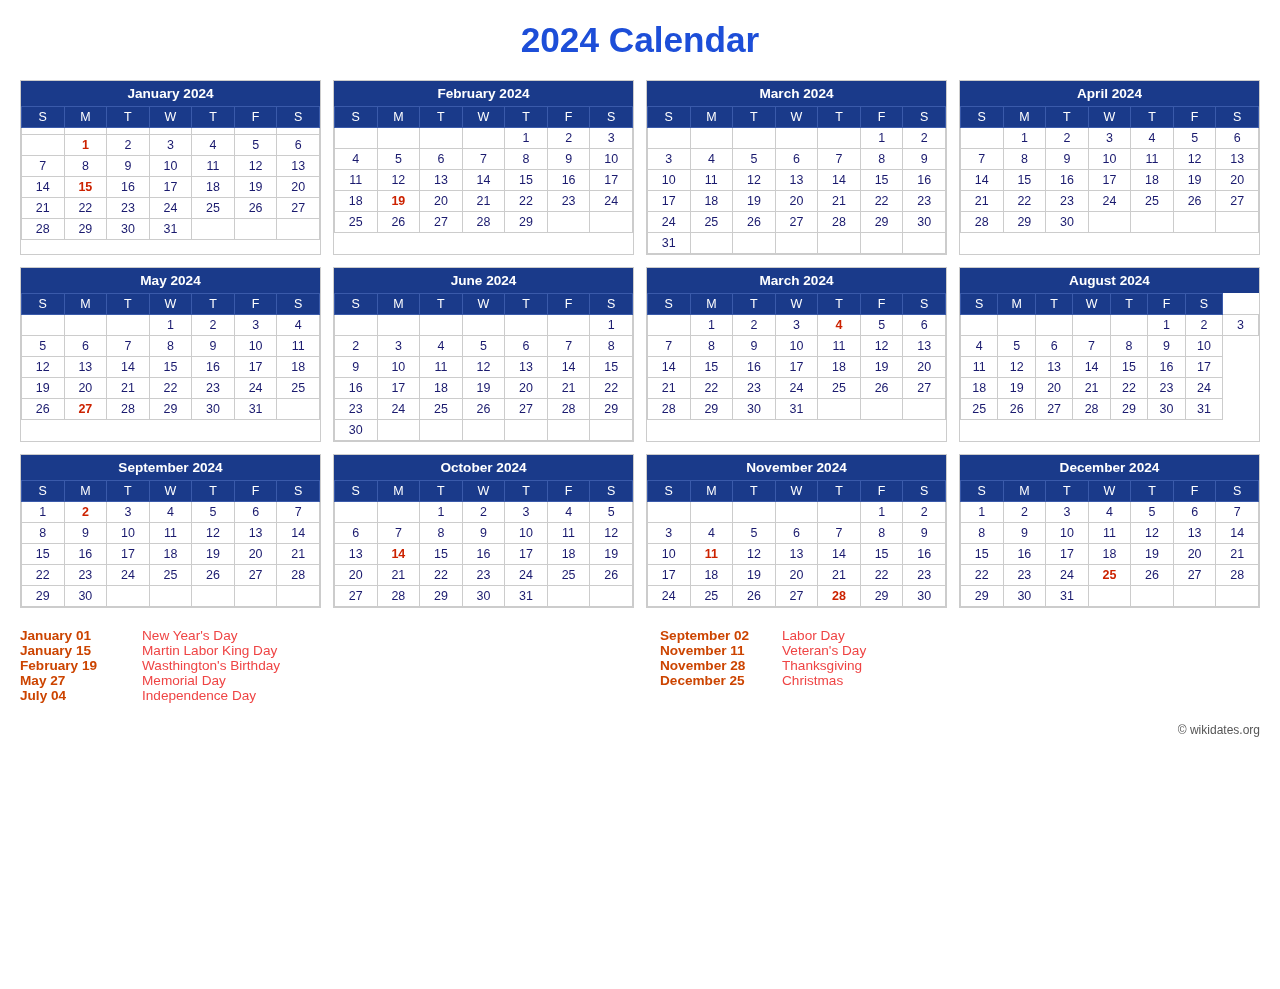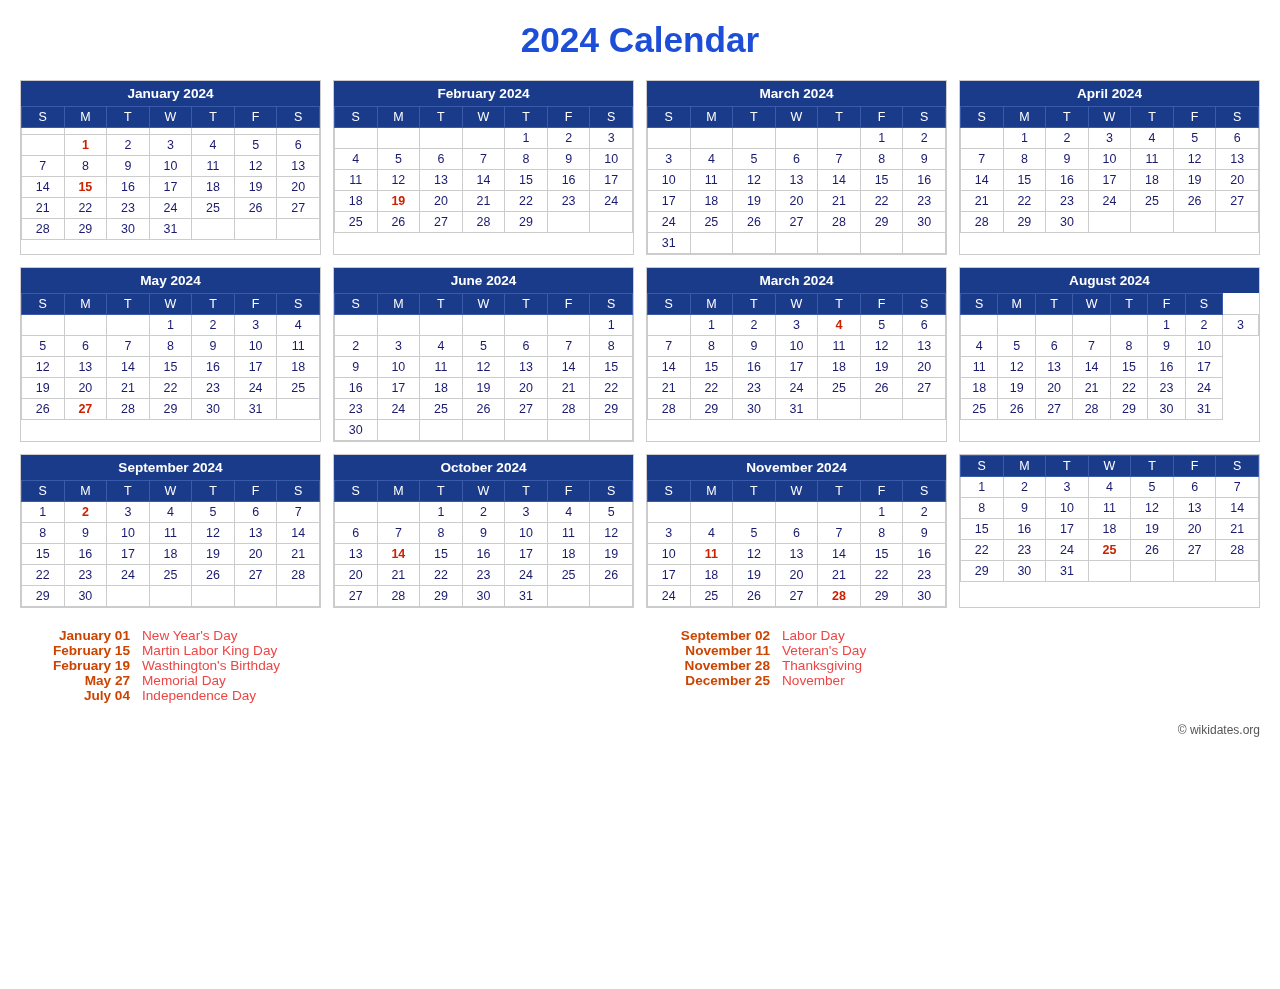--- a/index.html
+++ b/index.html
@@ -69,21 +69,20 @@
     }
     .holiday-row {
       display: flex;
       gap: 12px;
       align-items: baseline;
     }
     .holiday-date {
       color: #cc4400;
       font-weight: bold;
       min-width: 110px;
-      text-align: right;
     }
     .holiday-name {
       color: #ef4444;
     }
     .copyright {
       text-align: right;
       font-size: 0.75em;
       color: #555;
       margin-top: 20px;
     }
@@ -809,20 +808,21 @@
             <td>26</td>
             <td>27</td>
             <td class="holiday">28</td>
             <td>29</td>
             <td>30</td>
           </tr>
         </tbody>
       </table>
     </div>
     <div class="month">
+      <div class="month-header">December 2024</div>
       <table>
         <thead>
           <tr>
             <th>S</th>
             <th>M</th>
             <th>T</th>
             <th>W</th>
             <th>T</th>
             <th>F</th>
             <th>S</th>
@@ -879,21 +879,21 @@
     </div>
   </div>
 
 <div class="holidays-section">
 <div>
       <div class="holiday-row">
         <span class="holiday-date">January 01</span>
         <span class="holiday-name">New Year's Day</span>
       </div>
       <div class="holiday-row">
-        <span class="holiday-date">February 15</span>
+        <span class="holiday-date">January 15</span>
         <span class="holiday-name">Martin Labor King Day</span>
       </div>
       <div class="holiday-row">
         <span class="holiday-date">February 19</span>
         <span class="holiday-name">Wasthington's Birthday</span>
       </div>
       <div class="holiday-row">
         <span class="holiday-date">May 27</span>
         <span class="holiday-name">Memorial Day</span>
       </div>
@@ -910,18 +910,18 @@
       <div class="holiday-row">
         <span class="holiday-date">November 11</span>
         <span class="holiday-name">Veteran's Day</span>
       </div>
       <div class="holiday-row">
         <span class="holiday-date">November 28</span>
         <span class="holiday-name">Thanksgiving</span>
       </div>
       <div class="holiday-row">
         <span class="holiday-date">December 25</span>
-        <span class="holiday-name">November</span>
+        <span class="holiday-name">Christmas</span>
       </div>
     </div>
   </div>
 
 <div class="copyright">© wikidates.org</div>
 
 </body></html>

